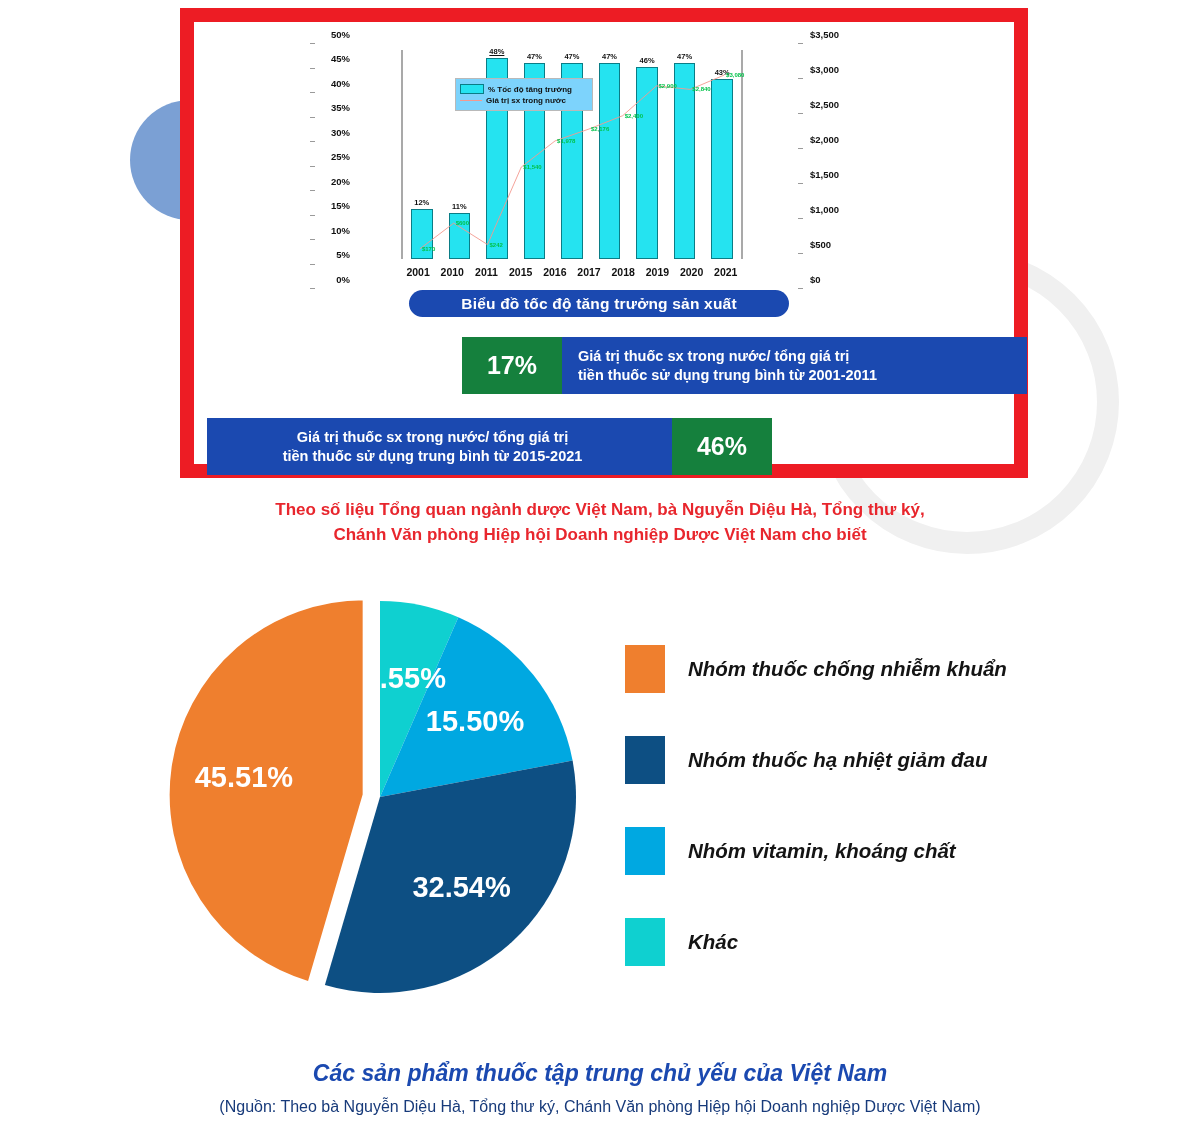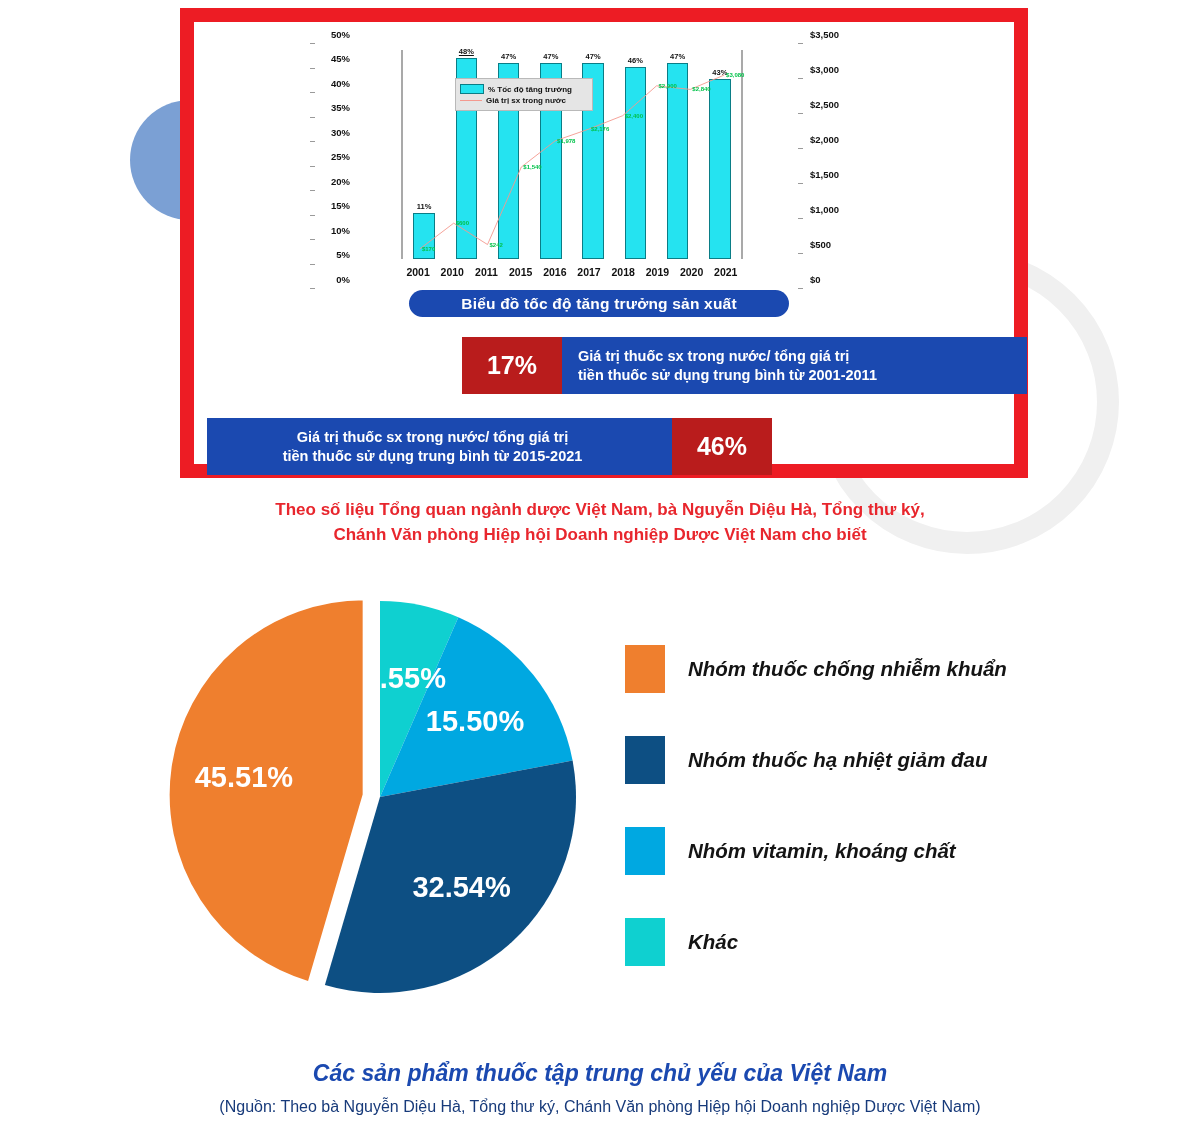--- a/index.html
+++ b/index.html
@@ -74,41 +74,41 @@
     white-space:nowrap;transform:translate(0,-50%);
   }
   .xaxis{
     position:absolute;left:42px;right:56px;bottom:8px;height:18px;
     display:flex;justify-content:space-around;align-items:center;
   }
   .xtick{width:9.4%;text-align:center;font-size:10.5px;font-weight:bold;color:#111;}
 
   .chart-legend{
     position:absolute;left:96px;top:34px;width:128px;
-    border:1px solid #b9b9b9;background:#e5e5e5;padding:3px 4px;z-index:6;
+    border:1px solid #b9b9b9;background:#7dd3fc;padding:3px 4px;z-index:6;
   }
   .cl-row{display:flex;align-items:center;gap:4px;margin:2px 0;}
   .cl-swatch-bar{width:22px;height:8px;background:#25e3f0;border:1px solid #0a7d86;flex:none;}
   .cl-swatch-line{width:22px;height:0;border-top:1.5px solid #f4998f;flex:none;}
   .cl-text{font-size:8px;font-weight:bold;color:#111;white-space:nowrap;}
 
   
   .pill-title{
     position:absolute;left:215px;top:268px;width:380px;height:27px;
     background:#1b49b0;border-radius:16px;color:#fff;
     display:flex;align-items:center;justify-content:center;
     font-size:15.5px;font-weight:bold;letter-spacing:.2px;
   }
 
   
   .stat-row{position:absolute;display:flex;align-items:stretch;height:57px;}
   .stat-row.top{left:268px;top:315px;width:565px;}
   .stat-row.bottom{left:13px;top:396px;width:565px;}
   .stat-pct{
-    background:#b91c1c;color:#fff;width:100px;flex:none;
+    background:#15803d;color:#fff;width:100px;flex:none;
     display:flex;align-items:center;justify-content:center;
     font-size:25px;font-weight:bold;
   }
   .stat-text{
     background:#1b49b0;color:#fff;flex:1;
     display:flex;align-items:center;
     font-size:14.5px;font-weight:bold;line-height:1.25;
   }
   .stat-row.top .stat-text{padding-left:16px;justify-content:flex-start;text-align:left;}
   .stat-row.bottom .stat-text{padding-right:14px;justify-content:center;text-align:center;}
@@ -191,20 +191,24 @@
           <div class="tickmark r" style="bottom: 71.4286%; left: -5px;"></div>
           <div class="ytick" style="bottom: 85.7143%;">$3,000</div>
           <div class="tickmark r" style="bottom: 85.7143%; left: -5px;"></div>
           <div class="ytick" style="bottom: 100%;">$3,500</div>
           <div class="tickmark r" style="bottom: 100%; left: -5px;"></div>
         </div>
 
       <div class="chart-plot">
         <div class="bars" id="bars">
             <div class="barcol">
+              <div class="bar" style="height: 24%;"></div>
+              <div class="bar-label" style="bottom: calc(24% + 2px);">12%</div>
+            </div>
+            <div class="barcol">
               <div class="bar" style="height: 22%;"></div>
               <div class="bar-label" style="bottom: calc(22% + 2px);">11%</div>
             </div>
             <div class="barcol">
               <div class="bar" style="height: 96%;"></div>
               <div class="bar-label" style="bottom: calc(96% + 2px); text-decoration: underline;">48%</div>
             </div>
             <div class="barcol">
               <div class="bar" style="height: 94%;"></div>
               <div class="bar-label" style="bottom: calc(94% + 2px);">47%</div>

